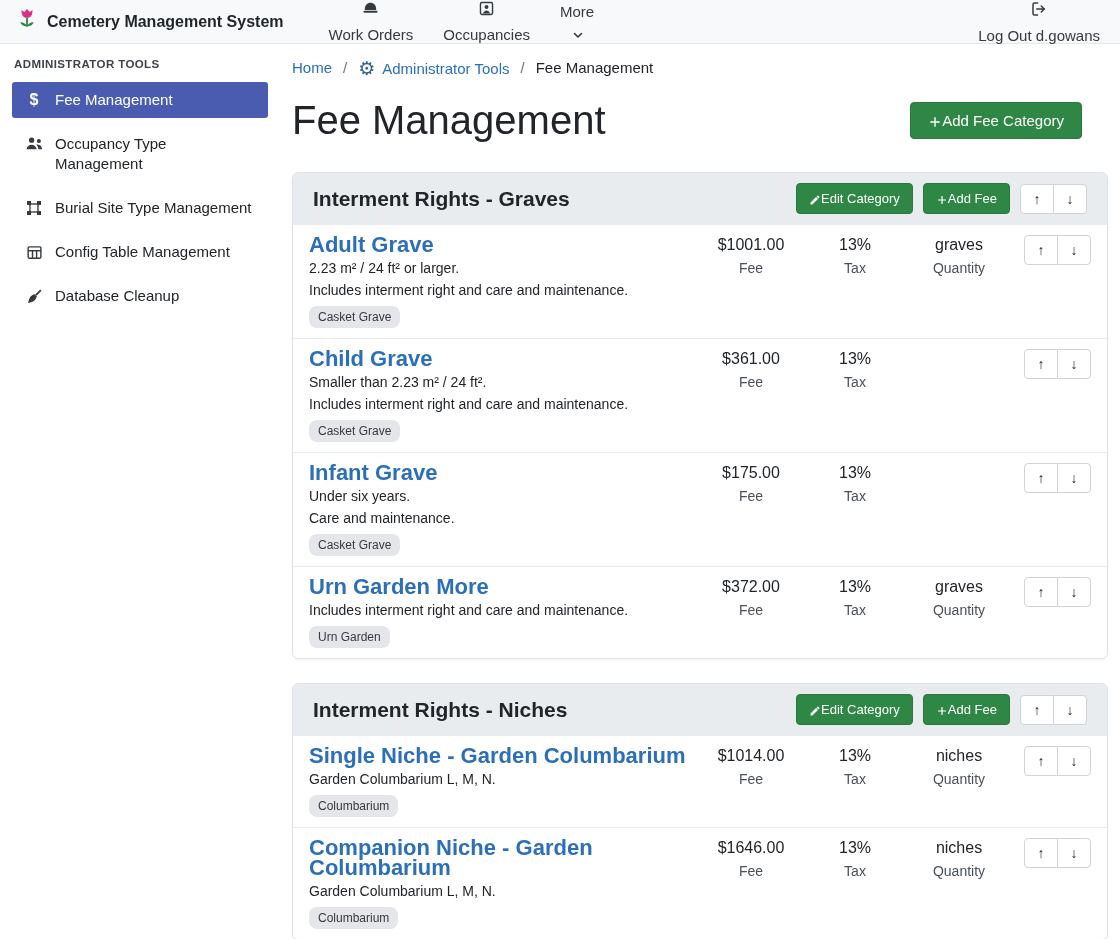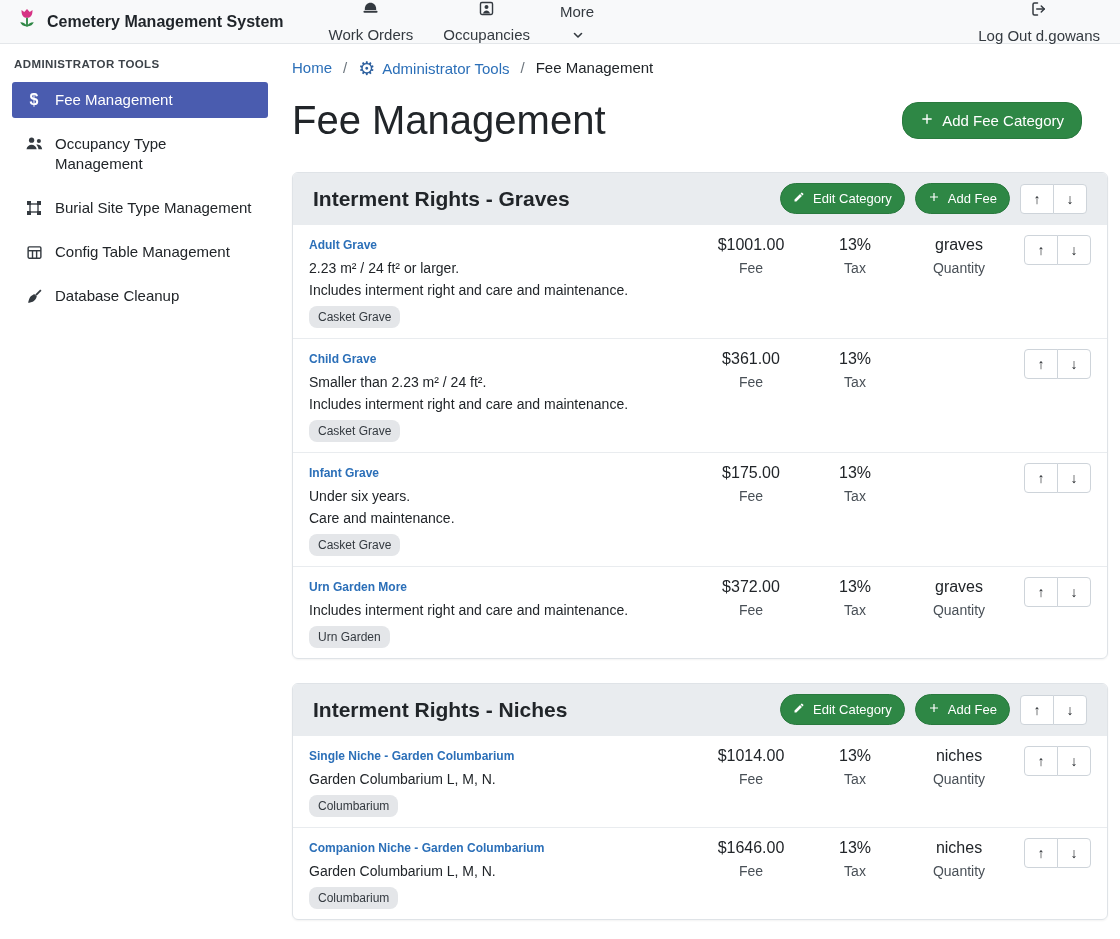--- a/index.html
+++ b/index.html
@@ -48,22 +48,22 @@
   .crumb-link { color:#2b6fb8; text-decoration:none; cursor:pointer; display:flex; align-items:center; gap:7px; }
   .crumb-sep { color:#6c757d; }
   .crumb-current { color:#212529; }
   .gear-glyph { font-size:19px; color:#2c5f9e; line-height:19px; }
 
   .page-head { display:flex; justify-content:space-between; align-items:center; margin:16px 0 26px; }
   .page-title { font-size:40px; font-weight:400; color:#212529; line-height:52px; }
 
   
   .btn-green {
-    background:#2e8745; color:#fff; border:1px solid #29793e; border-radius:16px;
-    display:inline-flex; align-items:flex-start; gap:8px; cursor:pointer;
+    background:#2e8745; color:#fff; border:1px solid #29793e; border-radius:4px;
+    display:inline-flex; align-items:flex-end; cursor:pointer;
     font-family:inherit;
   }
   .btn-lg { font-size:15px; padding:9px 17px; margin-right:26px; }
   .btn-sm { font-size:13px; padding:7px 12px; }
   .btn-green .icn { display:flex; align-items:center; }
 
   .arrow-group { display:inline-flex; }
   .arrow-btn {
     background:#fff; border:1px solid #ced4da; width:34px; height:30px;
     display:flex; align-items:center; justify-content:center; cursor:pointer;
@@ -78,21 +78,21 @@
     overflow:hidden; box-shadow:0 1px 2px rgba(0,0,0,.05);
   }
   .card-header {
     background:#e9ecef; padding:10px 20px; display:flex; align-items:center;
   }
   .card-title { flex:1; font-size:21px; font-weight:600; color:#212529; }
   .header-actions { display:flex; align-items:center; gap:10px; }
 
   .fee-row { display:flex; padding:10px 16px; border-top:1px solid #e9ecef; }
   .fee-main { flex:1; padding-right:8px; }
-  .fee-name { color:#2b6fb8; font-size:12px; font-weight:600; line-height:20px; margin-bottom:5px; cursor:pointer; text-decoration:none; display:inline-block; }
+  .fee-name { color:#2b6fb8; font-size:22px; font-weight:600; line-height:20px; margin-bottom:5px; cursor:pointer; text-decoration:none; display:inline-block; }
   .fee-desc { font-size:14px; color:#212529; line-height:17px; margin-bottom:5px; }
   .tag {
     display:inline-block; background:#e4e6e9; color:#343a40; border-radius:8px;
     padding:3px 9px; font-size:12px; line-height:16px; margin-top:2px;
   }
   .col { width:104px; flex:none; text-align:center; }
   .col-val { font-size:16px; line-height:20px; color:#212529; margin-bottom:5px; }
   .col-lbl { font-size:14px; color:#495057; }
   .row-actions { width:80px; flex:none; display:flex; justify-content:flex-end; align-items:flex-start; }
 </style>

